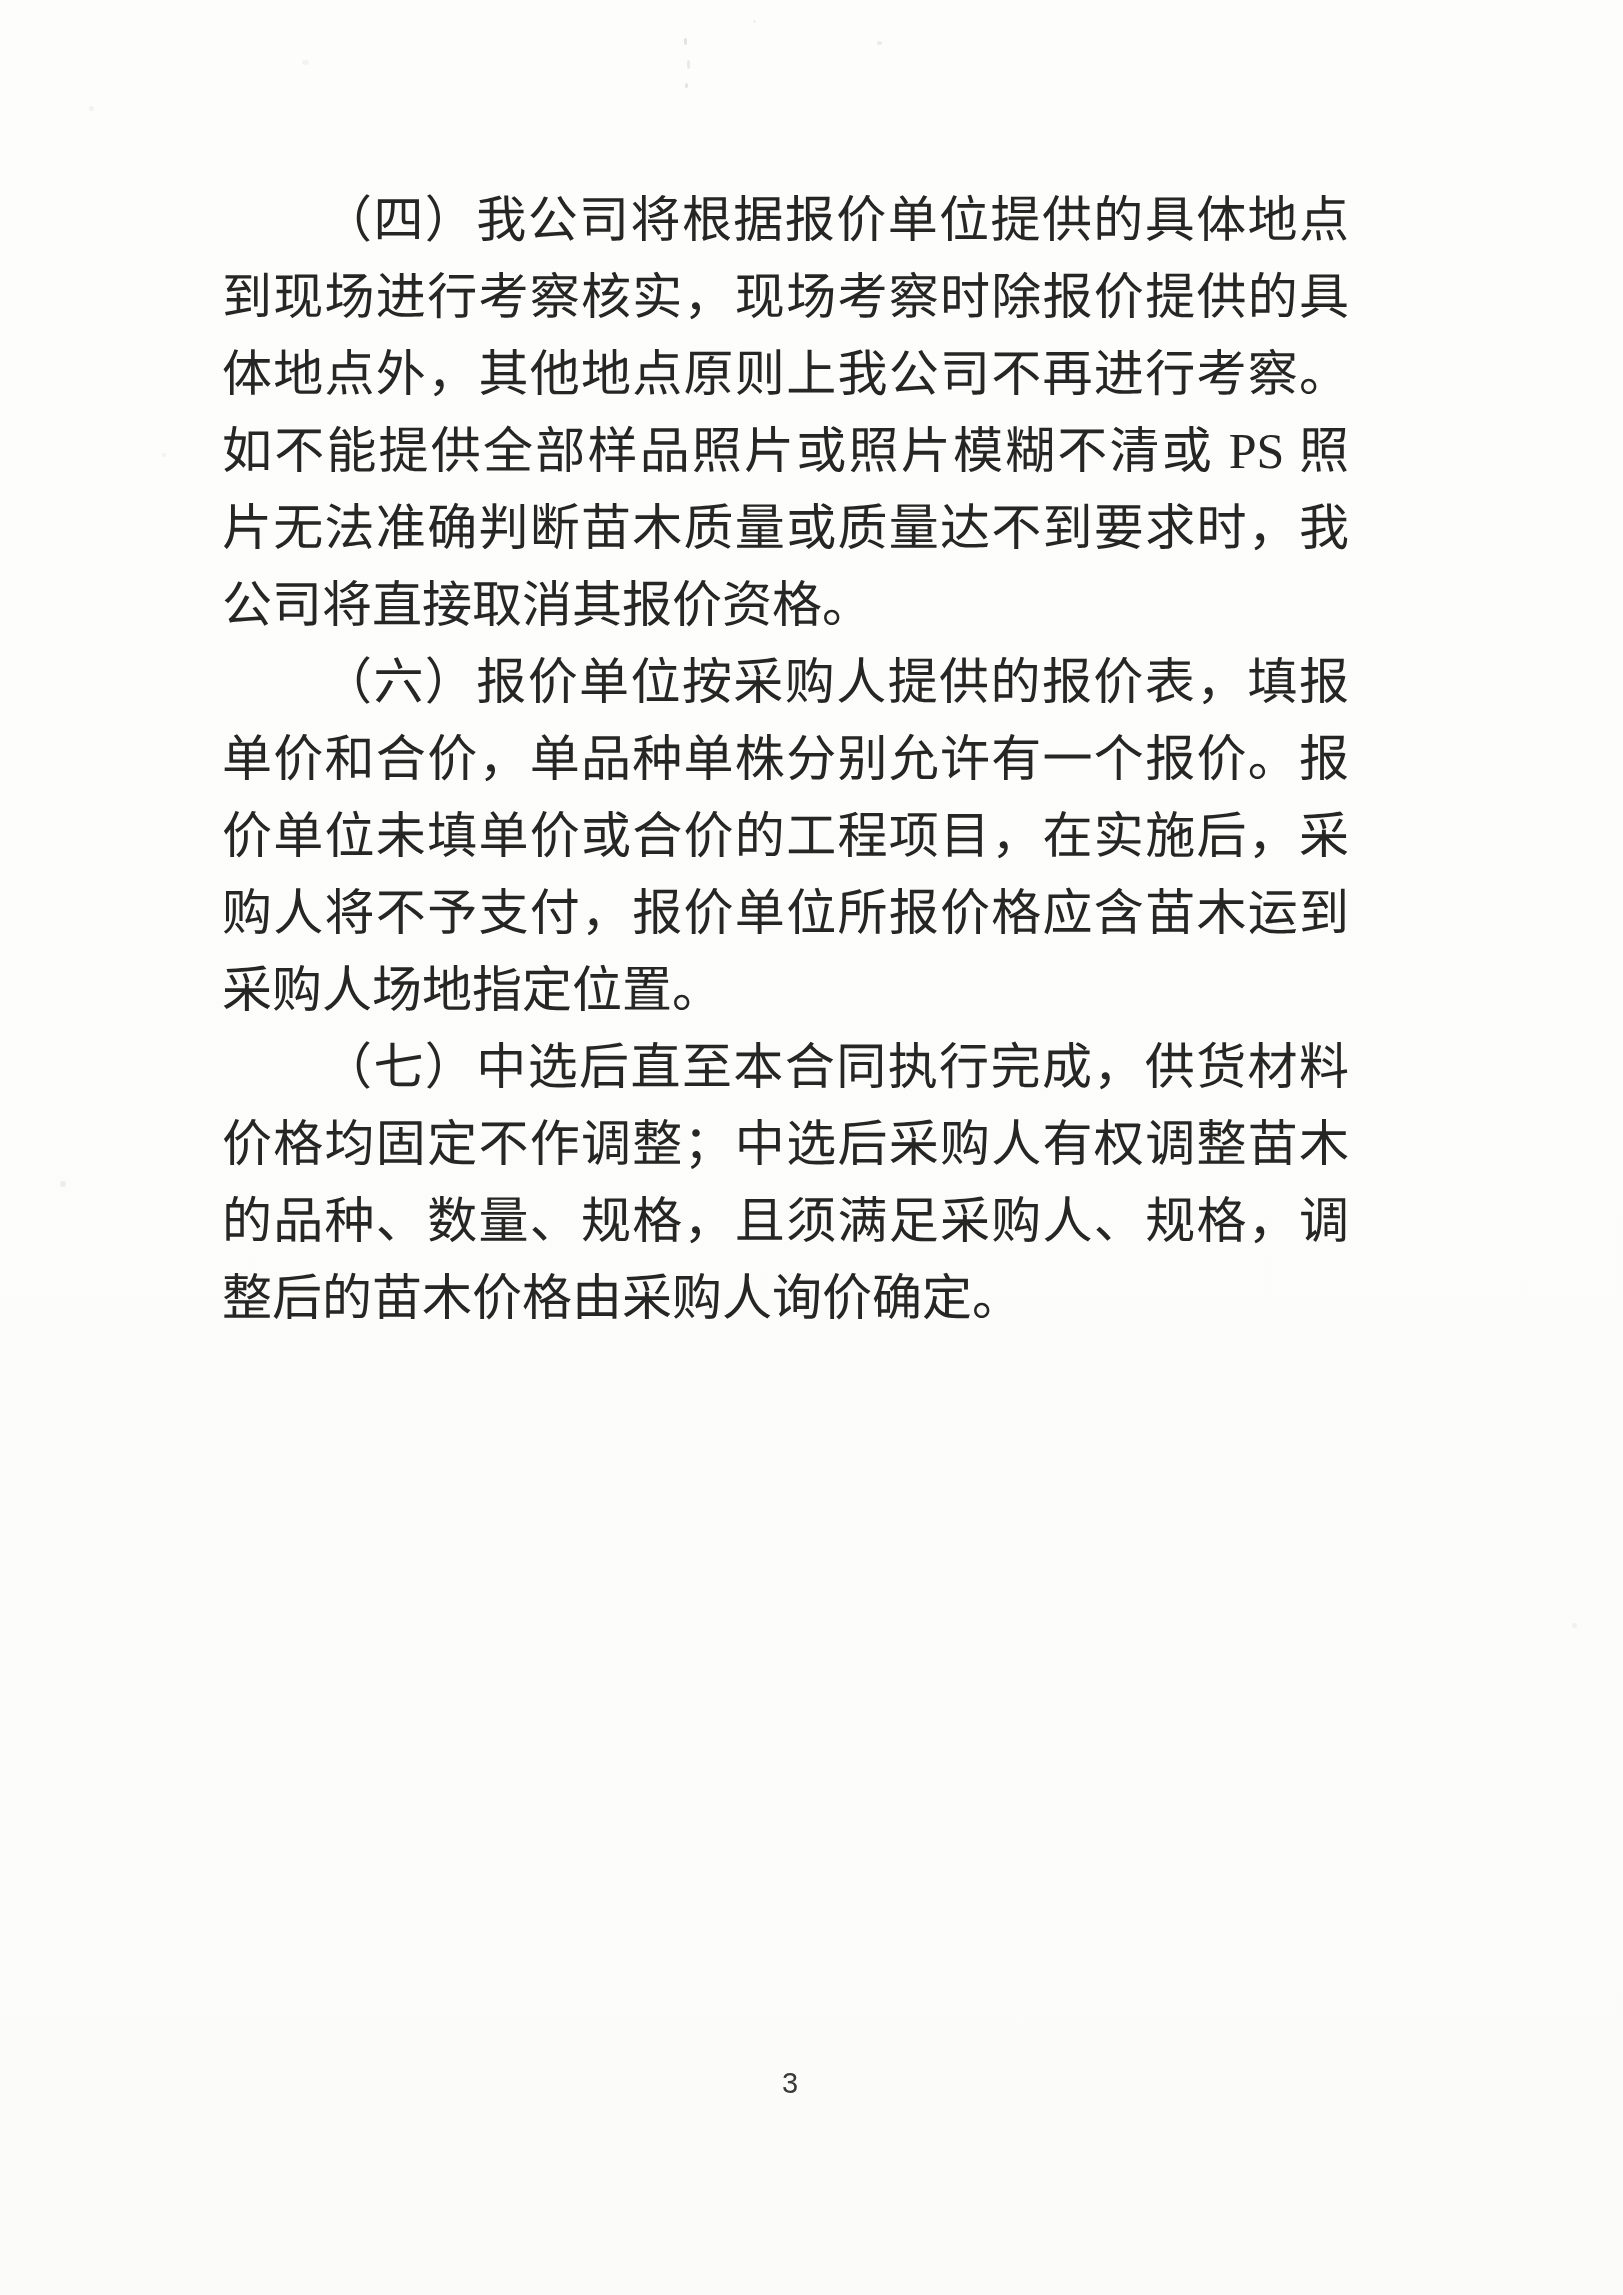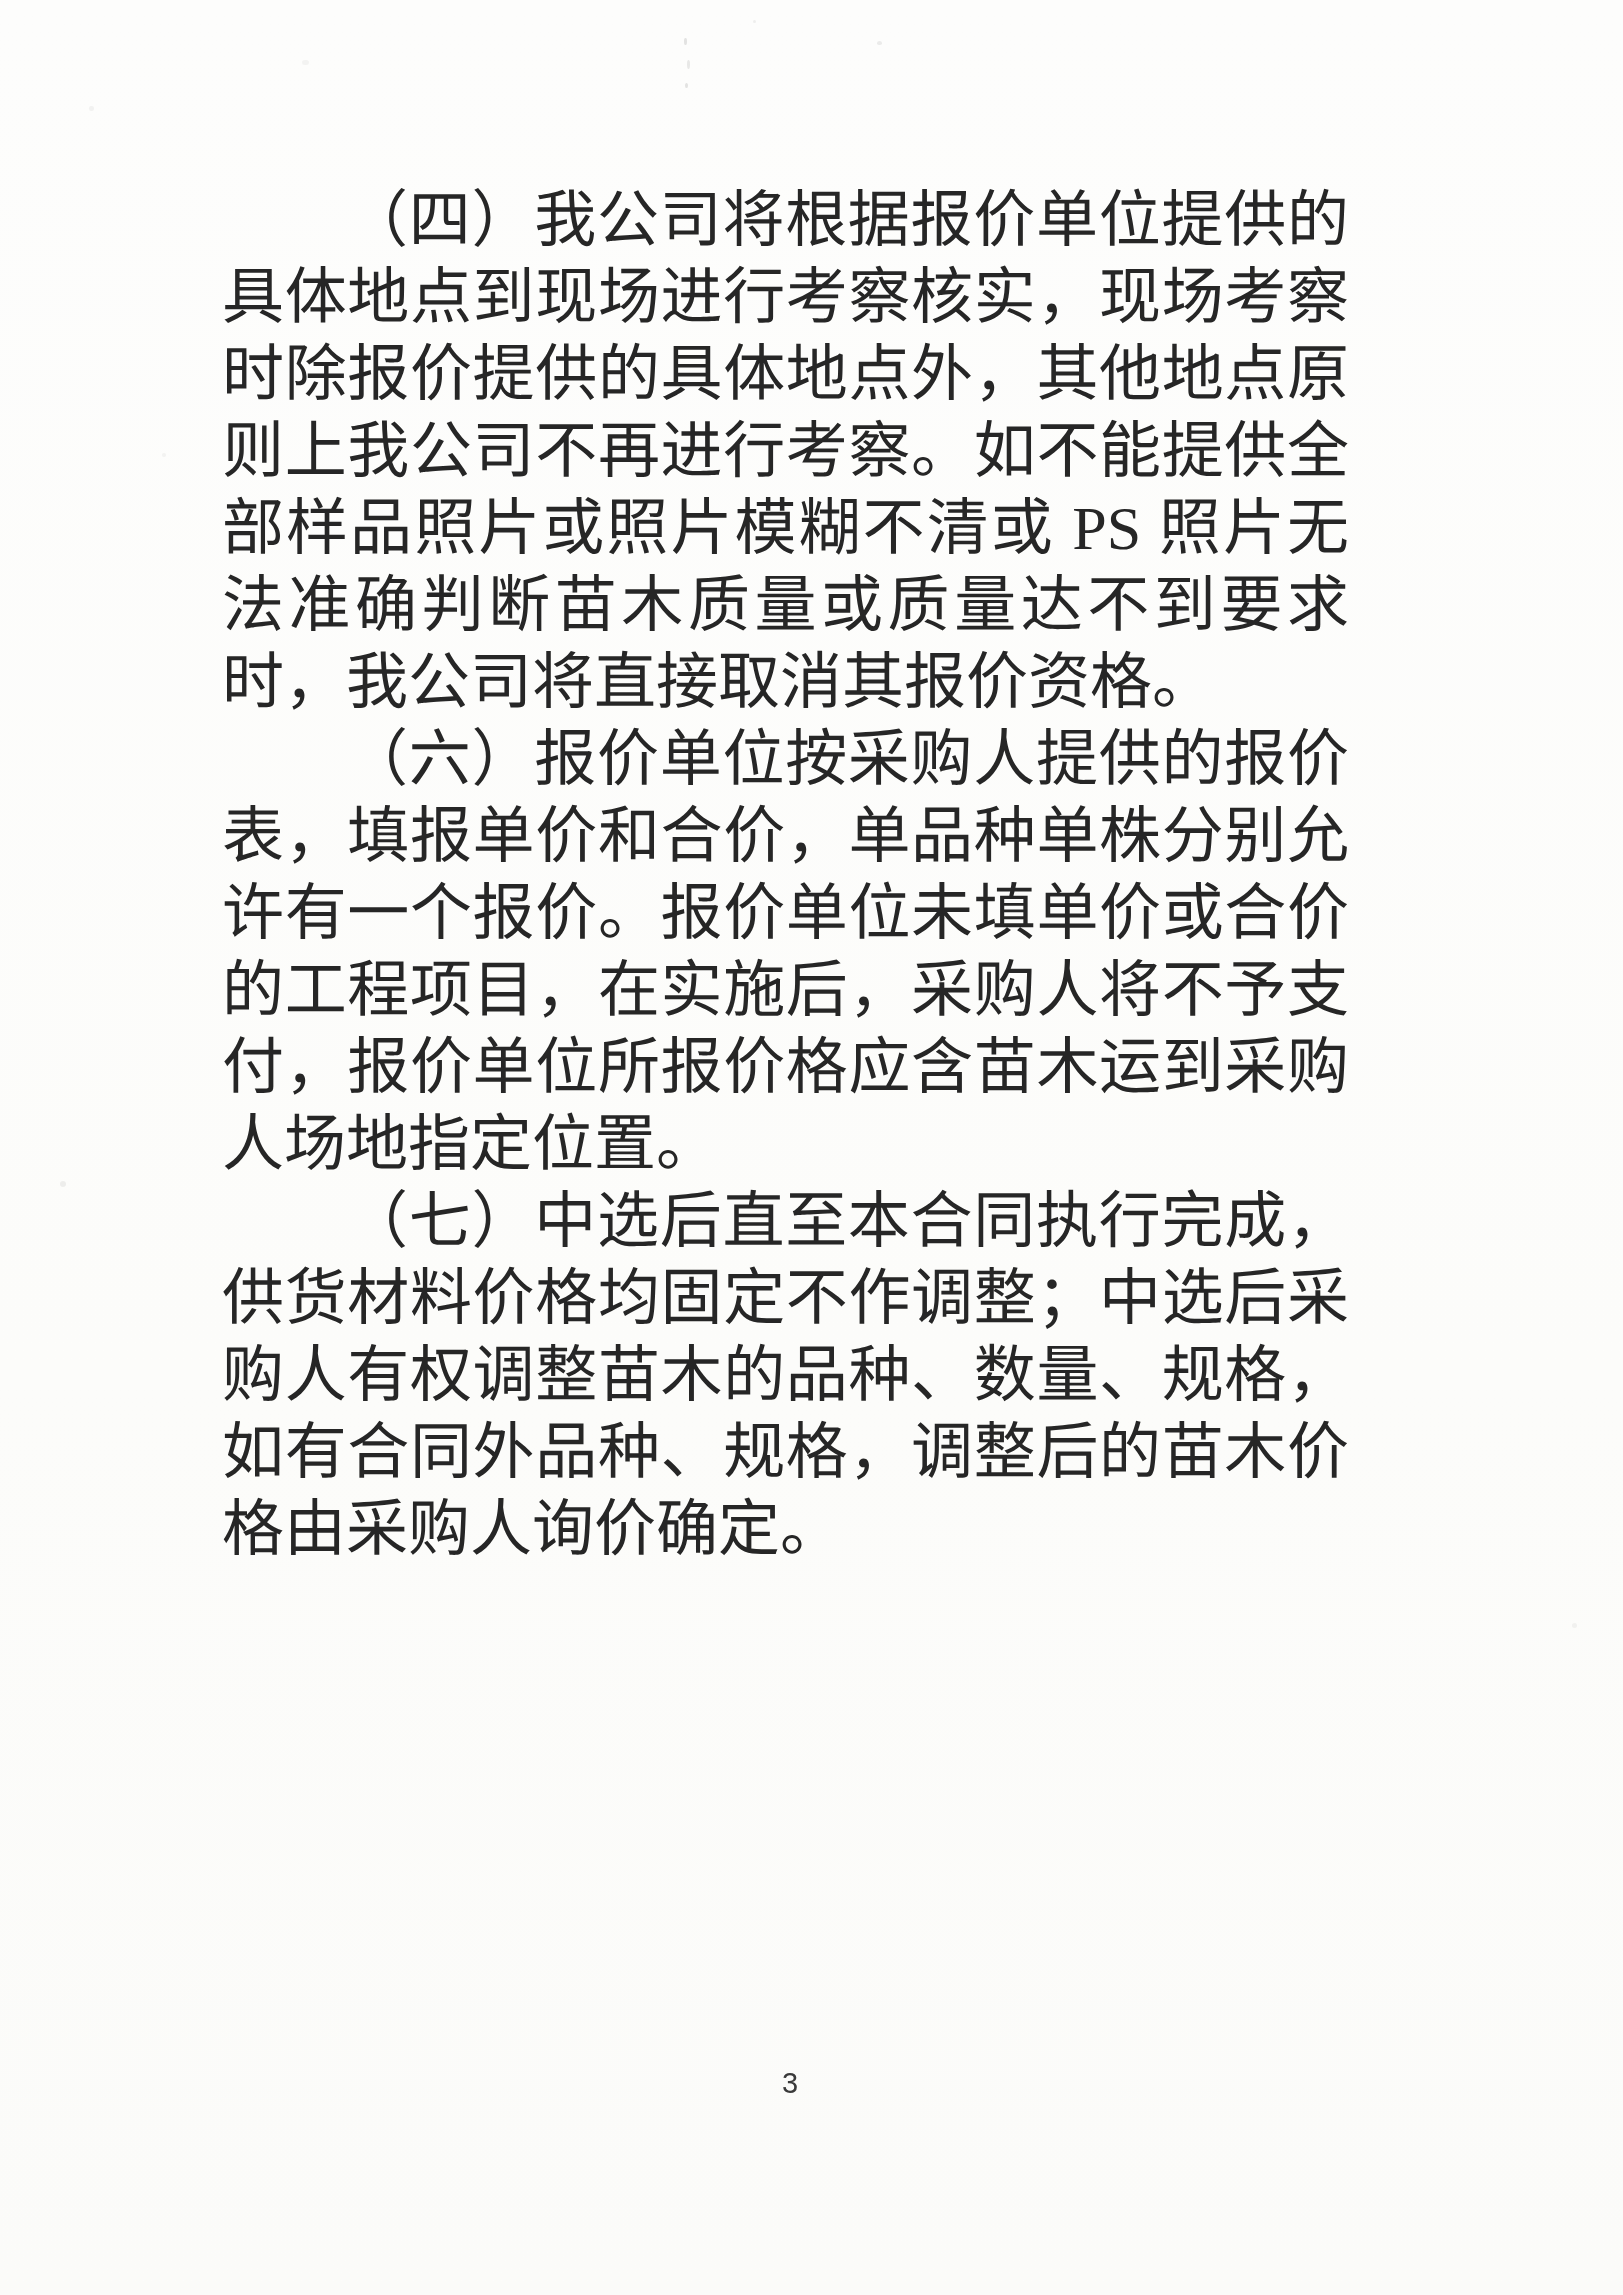--- a/index.html
+++ b/index.html
@@ -20,21 +20,21 @@
     top: 0;
     width: 1623px;
     height: 2295px;
     background: linear-gradient(180deg, #fdfdfc 0%, #fcfcfa 60%, #fbfbf9 100%);
   }
   .content {
     position: absolute;
     left: 222px;
     top: 182px;
     width: 1127px;
-    font-size: 62px;
+    font-size: 50px;
     line-height: 77px;
     color: #262626;
     text-align: justify;
     letter-spacing: 0px;
     font-family: "Liberation Serif", serif;
   }
   .content p {
     margin: 0;
     padding: 0;
     text-indent: 2em;
@@ -68,21 +68,21 @@
   .s10{ left: 753px; top: 19.6px;  width: 3.3px;  height: 3.3px;  opacity: .10; }
 </style>
 </head>
 <body>
 
 <div class="page">
 
   <div class="content">
     <p>（四）我公司将根据报价单位提供的具体地点到现场进行考察核实，现场考察时除报价提供的具体地点外，其他地点原则上我公司不再进行考察。如不能提供全部样品照片或照片模糊不清或 PS 照片无法准确判断苗木质量或质量达不到要求时，我公司将直接取消其报价资格。</p>
     <p>（六）报价单位按采购人提供的报价表，填报单价和合价，单品种单株分别允许有一个报价。报价单位未填单价或合价的工程项目，在实施后，采购人将不予支付，报价单位所报价格应含苗木运到采购人场地指定位置。</p>
-    <p>（七）中选后直至本合同执行完成，供货材料价格均固定不作调整；中选后采购人有权调整苗木的品种、数量、规格，如有合同外品种、规格，调整后的苗木价格由采购人询价确定。</p>
+    <p>（七）中选后直至本合同执行完成，供货材料价格均固定不作调整；中选后采购人有权调整苗木的品种、数量、规格，且须满足采购人、规格，调整后的苗木价格由采购人询价确定。</p>
   </div>
 
   <div class="page-number">3</div>
 
   <div class="speck s1"></div>
   <div class="speck s2"></div>
   <div class="speck s3"></div>
   <div class="speck s4"></div>
   <div class="speck s5"></div>
   <div class="speck s6"></div>

